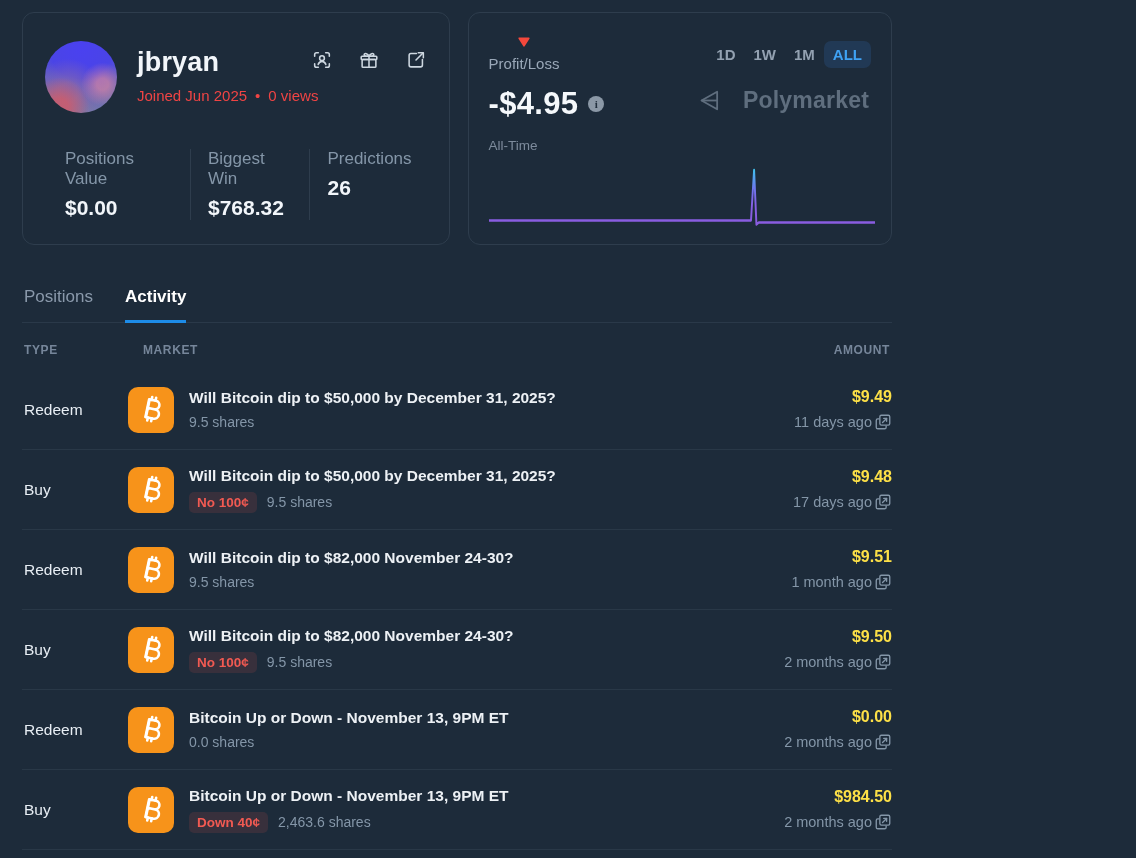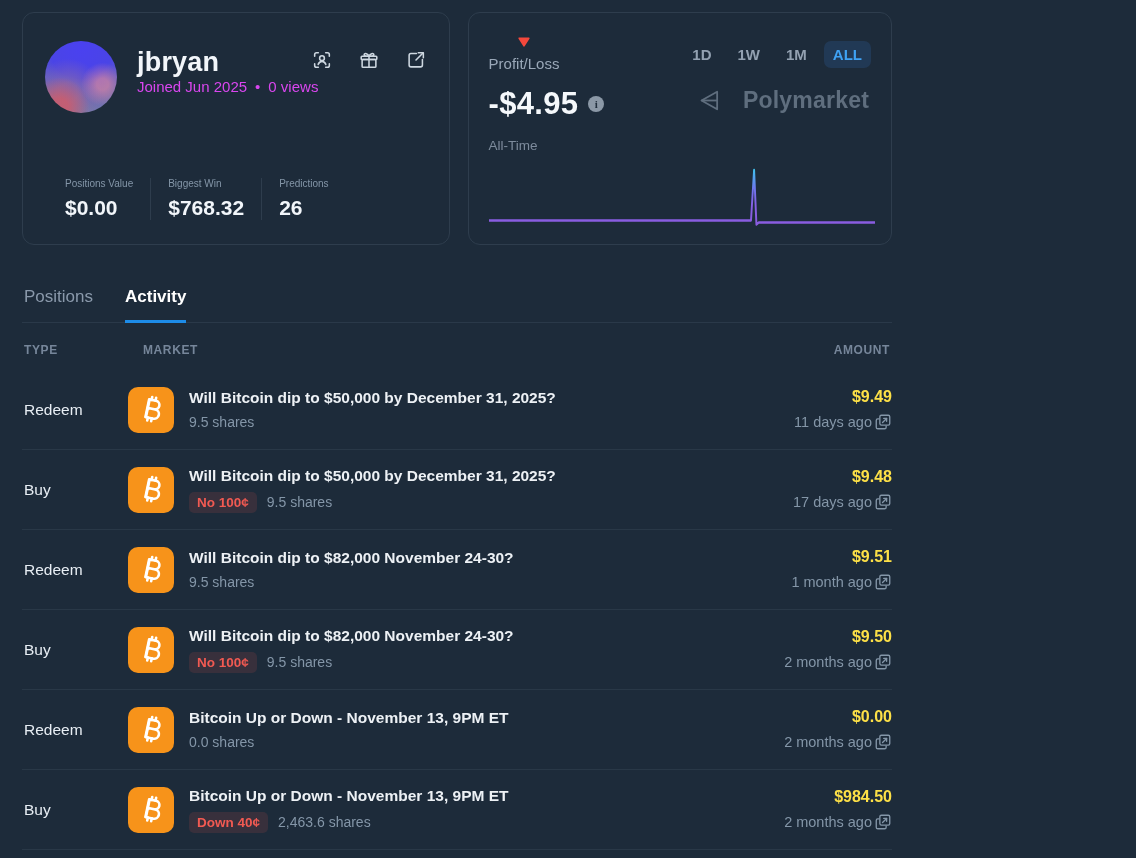--- a/index.html
+++ b/index.html
@@ -16,36 +16,36 @@
   .profile-head { display:flex; align-items:flex-start; }
   .avatar { width:72px; height:72px; border-radius:50%; flex-shrink:0; margin-left:2px;
     background:
       radial-gradient(circle at 80% 60%, rgba(236,142,152,.60) 0 8%, rgba(236,142,152,0) 30%),
       radial-gradient(circle at 20% 92%, rgba(214,88,100,.75) 0 10%, rgba(214,88,100,0) 34%),
       radial-gradient(circle at 32% 72%, rgba(158,118,152,.55) 0 14%, rgba(158,118,152,0) 48%),
       radial-gradient(circle at 50% 8%, #4a41f0 0%, #4a44e6 42%, #6a68b8 72%, #7b83a2 100%);
   }
   .profile-info { margin-left:20px; padding-top:6px; }
   .profile-name { font-size:27px; font-weight:700; color:#f2f6fa; letter-spacing:.2px; }
-  .profile-meta { font-size:15px; color:#d946ef; display:flex; gap:8px; align-items:center; }
+  .profile-meta { margin-top:9px; font-size:15px; color:#ef4444; display:flex; gap:8px; align-items:center; }
   .profile-actions { position:absolute; top:36px; right:22px; display:flex; gap:25px; color:#cdd7e0; }
   .icon-btn { width:22px; height:22px; cursor:pointer; display:block; }
   .icon-btn svg { width:100%; height:100%; }
 
   .stats { position:absolute; left:42px; right:20px; bottom:24px; display:flex; }
   .stat { padding-right:17px; }
   .stat + .stat { border-left:1px solid #2e3d4d; padding-left:17px; }
-  .stat-label { font-size:10px; color:#8496a8; }
+  .stat-label { font-size:17px; color:#8496a8; }
   .stat-value { margin-top:7px; font-size:21px; font-weight:700; color:#f2f6fa; }
 
   
   .pnl-top { display:flex; justify-content:space-between; align-items:center; }
   .pnl-title { display:flex; align-items:center; gap:8px; font-size:15px; color:#9aa8b8;flex-direction:column; }
   .tri { width:12px; height:10px; display:block; }
-  .ranges { display:flex; gap:8px; align-items:center; }
+  .ranges { display:flex; align-items:center; }
   .range-btn { font-size:15px; font-weight:700; color:#93a1b1; padding:5px 9px; border-radius:7px; cursor:pointer; }
   .range-btn.active { color:#3fa2f5; background:rgba(56,124,210,.18); }
   .pnl-value-row { display:flex; align-items:center; gap:10px; margin-top:14px; }
   .pnl-value { font-size:31px; font-weight:700; color:#f5f8fb; letter-spacing:.3px; }
   .info-dot { width:16px; height:16px; border-radius:50%; background:#8b98a6; color:#22303e;
     font-size:11px; font-weight:700; display:flex; align-items:center; justify-content:center;
     font-family:"Liberation Serif","DejaVu Serif",serif; cursor:pointer; }
   .pnl-period { margin-top:16px; font-size:13.5px; color:#7d8b9c; }
   .watermark { position:absolute; top:74px; right:22px; display:flex; align-items:center; gap:20px; color:#5f6e7e; }
   .watermark svg { width:27px; height:27px; }

